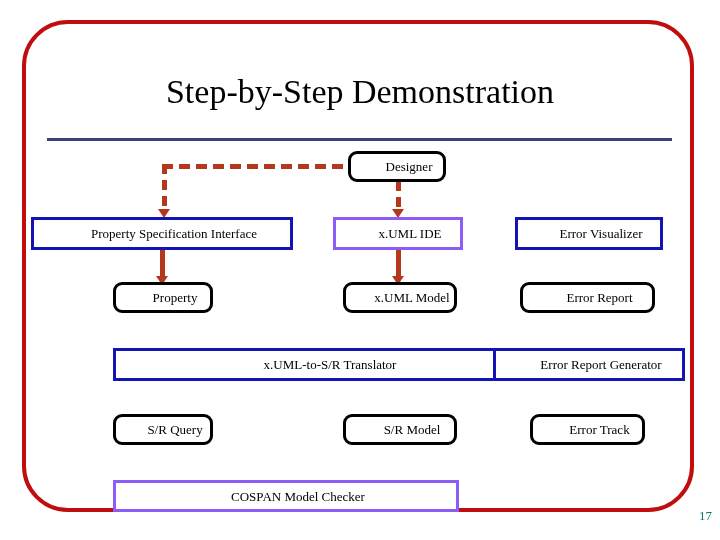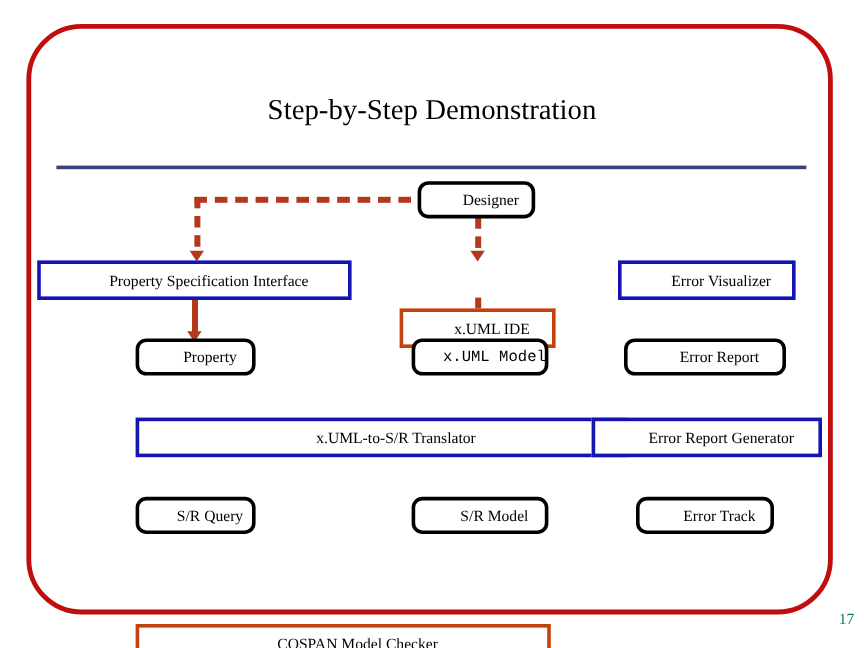--- a/index.html
+++ b/index.html
@@ -31,21 +31,21 @@
     pointer-events: none;
   }
 
   
   #title {
     position: absolute;
     left: 0;
     top: 70px;
     width: 720px;
     text-align: center;
-    font-size: 24px;
+    font-size: 34px;
     line-height: 44px;
     color: #000000;
     letter-spacing: 0px;
     white-space: nowrap;
   }
   #title-rule {
     position: absolute;
     left: 47px;
     top: 138px;
     width: 625px;
@@ -62,21 +62,21 @@
     align-items: center;
     justify-content: center;
     color: #000000;
     font-size: 13px;
     line-height: 15px;
     white-space: nowrap;
     text-align: center;
     padding-left: 24px;
   }
   .node.blue   { border: 3px solid #1414b4; }
-  .node.yellow { border: 3px solid #c2410c; margin-top: 40px; }
+  .node.yellow { border: 3px solid #8b5cf6; }
   .node.black  { border: 3px solid #000000; border-radius: 9px; }
 
   
   .conn {
     position: absolute;
     background: #b4391c;
   }
   .conn.v { width: 5px; }
 
   .conn.dash-v {
@@ -148,21 +148,21 @@
   </div>
 
   <div class="node blue" style="left:515px; top:217px; width:148px; height:33px;">
     <span>Error Visualizer</span>
   </div>
 
   <div class="node black" style="left:113px; top:282px; width:100px; height:31px;">
     <span>Property</span>
   </div>
 
-  <div class="node black" style="left:343px; top:282px; width:114px; height:31px;font-family:Liberation Mono, monospace;">
+  <div class="node black" style="left:343px; top:282px; width:114px; height:31px;">
     <span>x.UML Model</span>
   </div>
 
   <div class="node black" style="left:520px; top:282px; width:135px; height:31px;">
     <span>Error Report</span>
   </div>
 
   <div class="node blue" style="left:113px; top:348px; width:410px; height:33px;">
     <span>x.UML-to-S/R Translator</span>
   </div>

